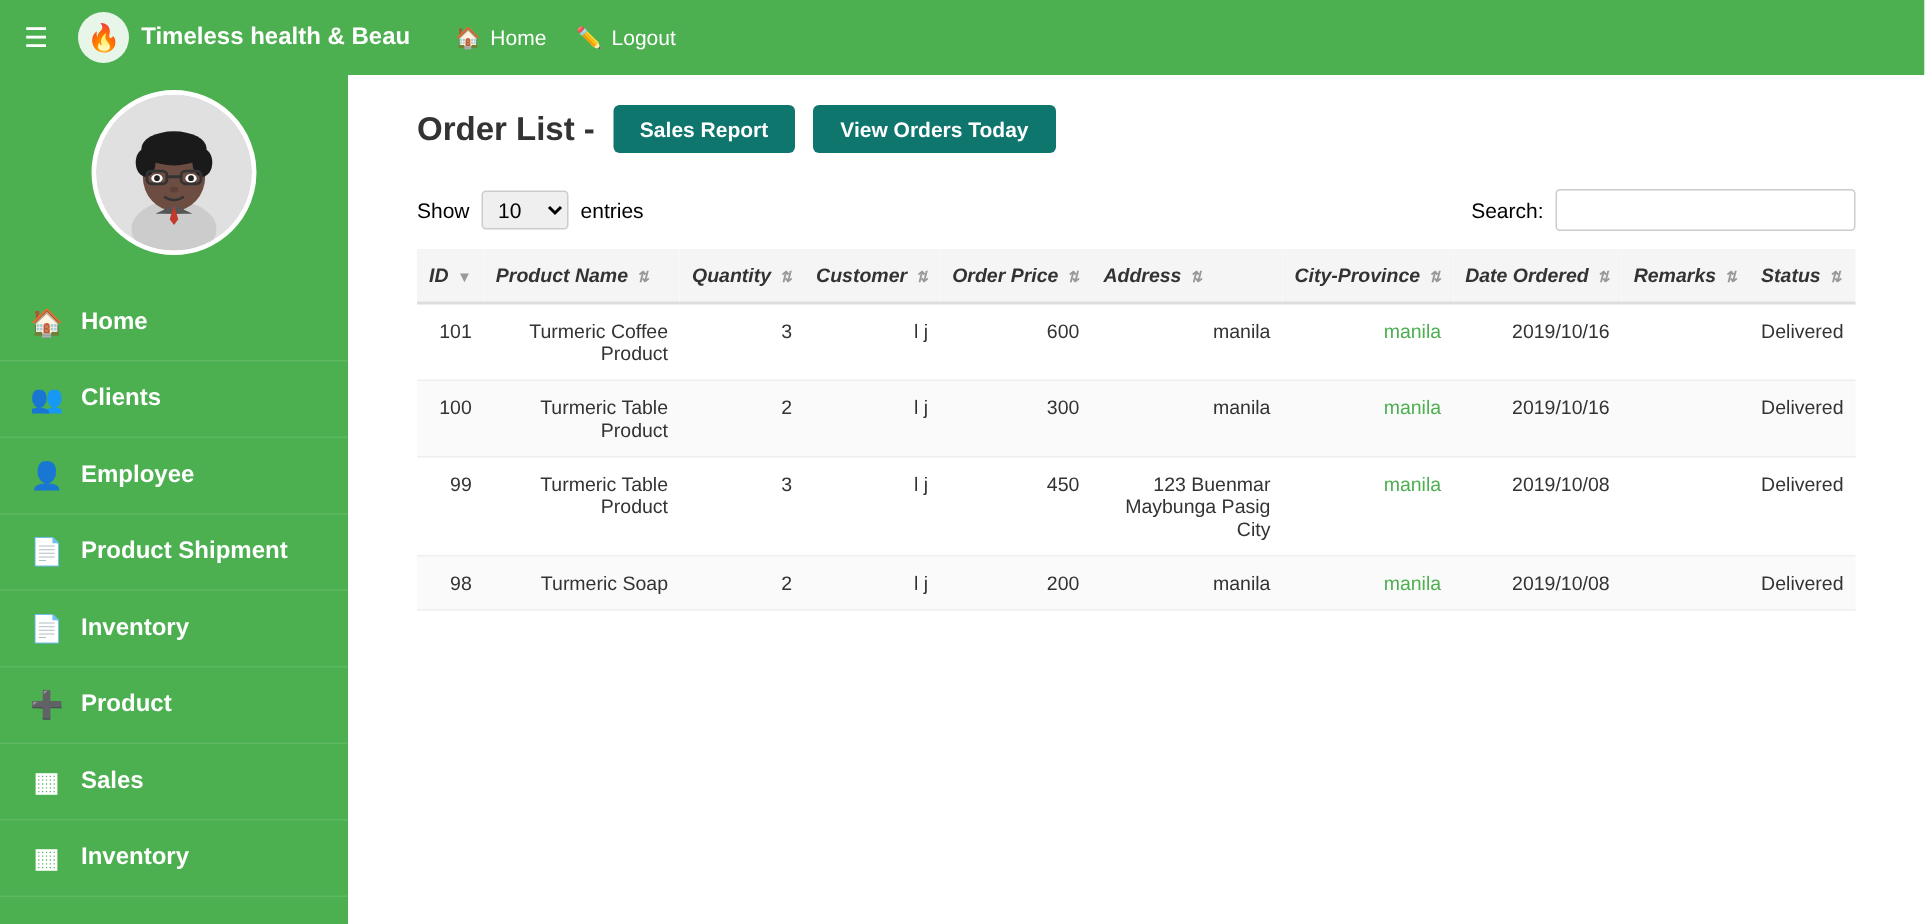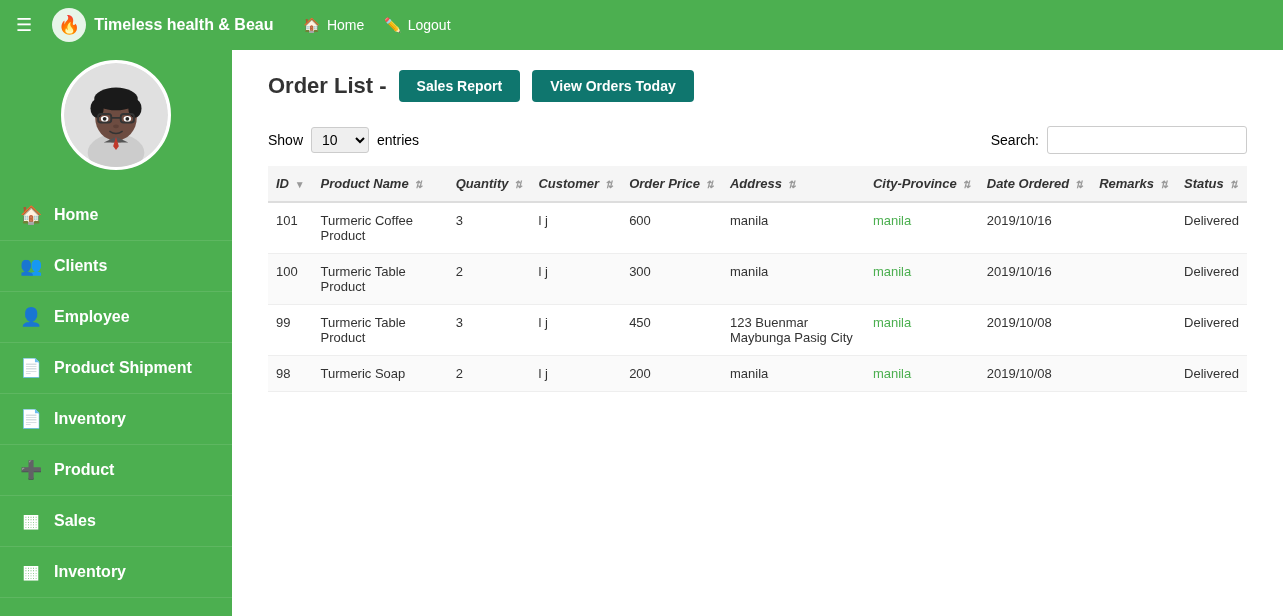--- a/index.html
+++ b/index.html
@@ -108,21 +108,21 @@
       font-size: 18px;
       width: 22px;
       text-align: center;
     }
 
     
     .content {
       flex: 1;
       background: #fff;
       overflow-y: auto;
-      padding: 20px 36px;
+      padding: 20px 46px;
     }
 
     .page-header {
       display: flex;
       align-items: center;
       gap: 12px;
       margin-bottom: 24px;
     }
     .page-title {
       font-size: 22px;
@@ -198,20 +198,21 @@
     th .sort-icon {
       font-size: 10px;
       color: #999;
       margin-left: 2px;
     }
     td {
       padding: 10px 8px;
       border-bottom: 1px solid #eee;
       vertical-align: top;
       color: #333;
+      text-align: right;
     }
     tr:nth-child(even) td {
       background: #fafafa;
     }
     .status-delivered {
       color: #333;
     }
   </style>
 </head>
 <body>

